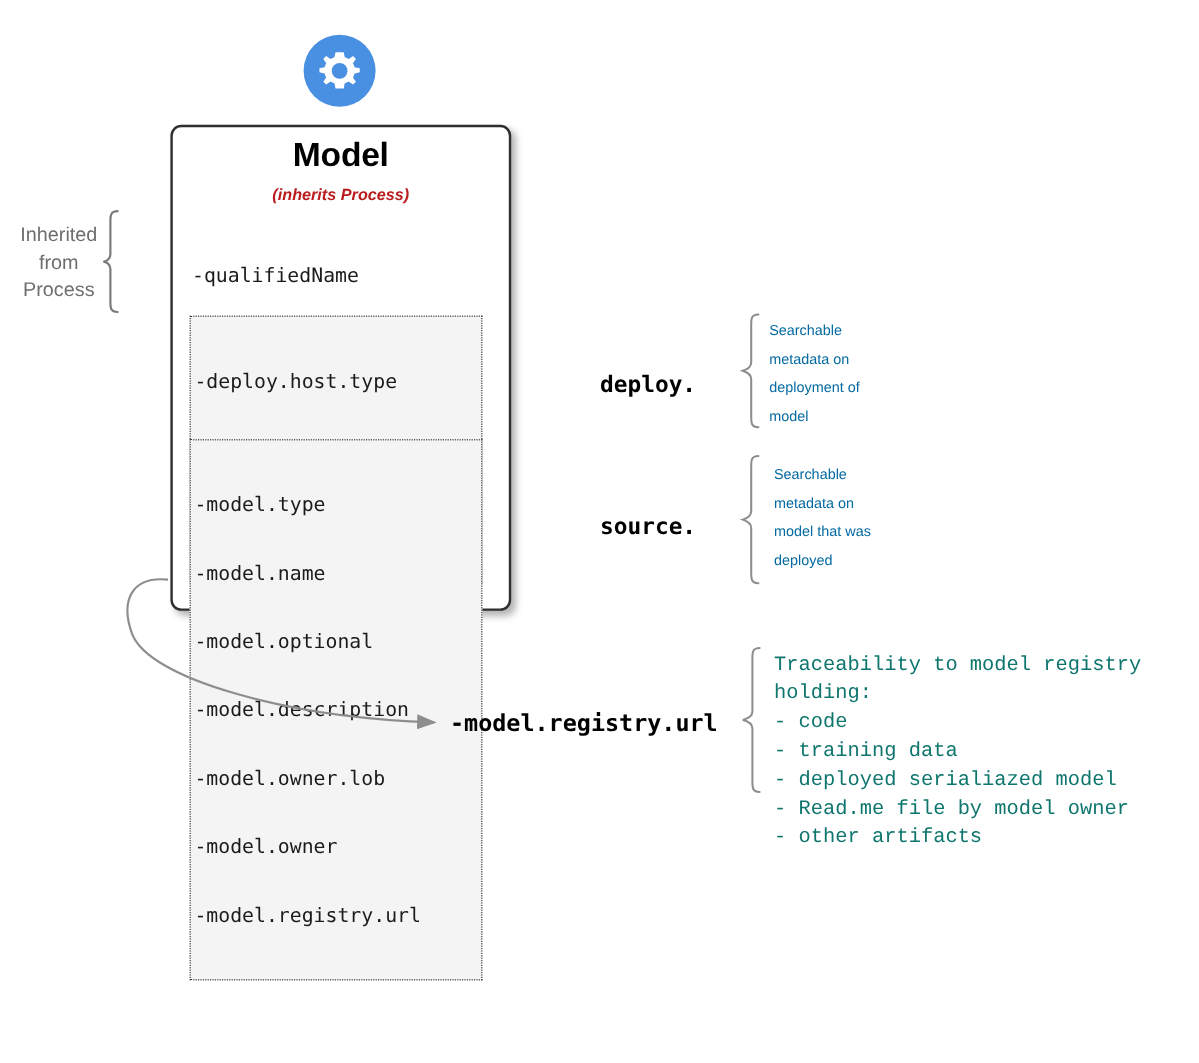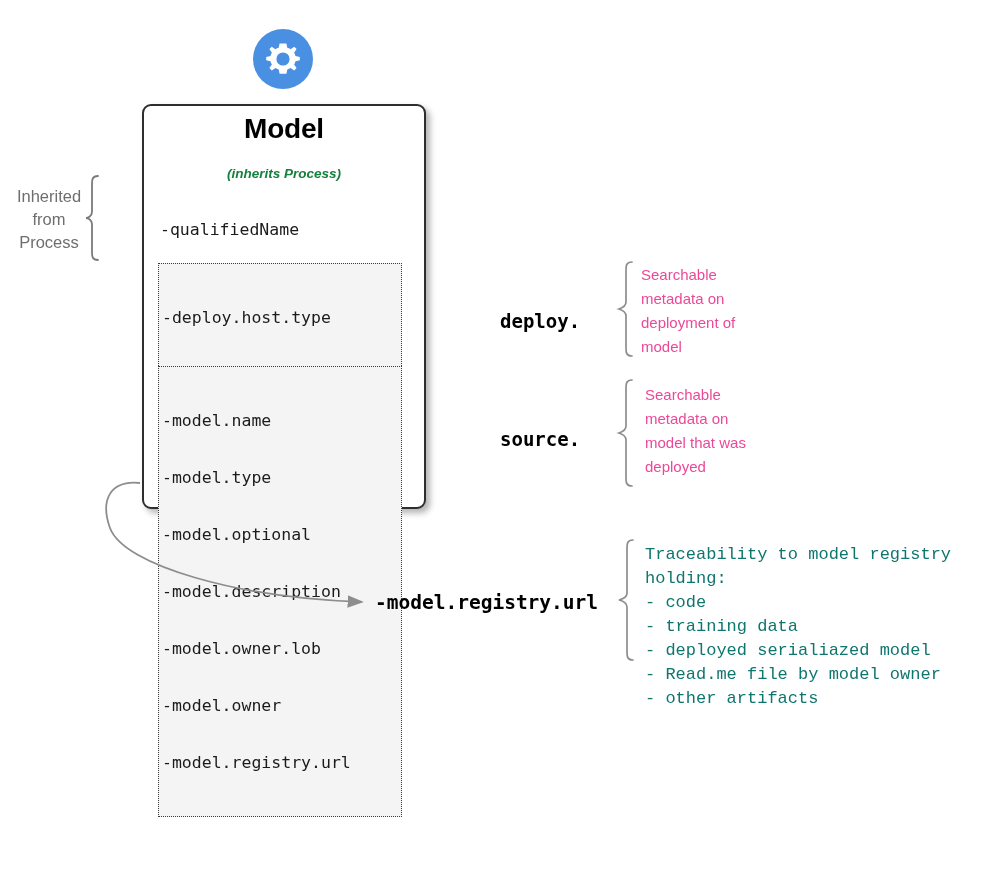--- a/index.html
+++ b/index.html
@@ -50,22 +50,22 @@
     font-weight: bold;
     color: #000000;
     margin-top: 7px;
     letter-spacing: -0.2px;
   }
   #card-subtitle {
     text-align: center;
     font-size: 13.5px;
     font-weight: bold;
     font-style: italic;
-    color: #15803d;
-    margin-top: 21px;
+    color: #b91c1c;
+    margin-top: 10px;
   }
 
   .attr-list {
     font-family: "DejaVu Sans Mono", "Liberation Mono", monospace;
     font-size: 16.5px;
     line-height: 19px;
     color: #1b1b1b;
     white-space: pre;
   }
 
@@ -130,23 +130,23 @@
   }
   #deploy-key { left: 500px; top: 310px; text-align: center; }
   #model-key  { left: 500px; top: 428px; }
 
   .group-brace {
     position: absolute;
   }
 
   .group-text {
     position: absolute;
-    font-size: 15px;
+    font-size: 12px;
     line-height: 24px;
-    color: #ec4899;
+    color: #0369a1;
     white-space: pre-line;
   }
   #deploy-text { left: 641px; top: 263px; }
   #model-text  { left: 645px; top: 383px; }
 
   
   #registry-label {
     position: absolute;
     left: 375px;
     top: 591px;
@@ -213,22 +213,22 @@
       </div>
     </div>
 
     <div id="deploy-box" class="dotted-box attr-list">
       <div>-deploy.host.type</div>
       <div>-deploy.host.detail</div>
       <div>-deploy.obj.source</div>
     </div>
 
     <div id="model-box" class="dotted-box attr-list">
+      <div>-model.type</div>
       <div>-model.name</div>
-      <div>-model.type</div>
       <div>-model.optional</div>
       <div>-model.description</div>
       <div>-model.owner.lob</div>
       <div>-model.owner</div>
       <div>-model.registry.url</div>
     </div>
   </div>
 
   <div id="inherited-label">Inherited
 from

